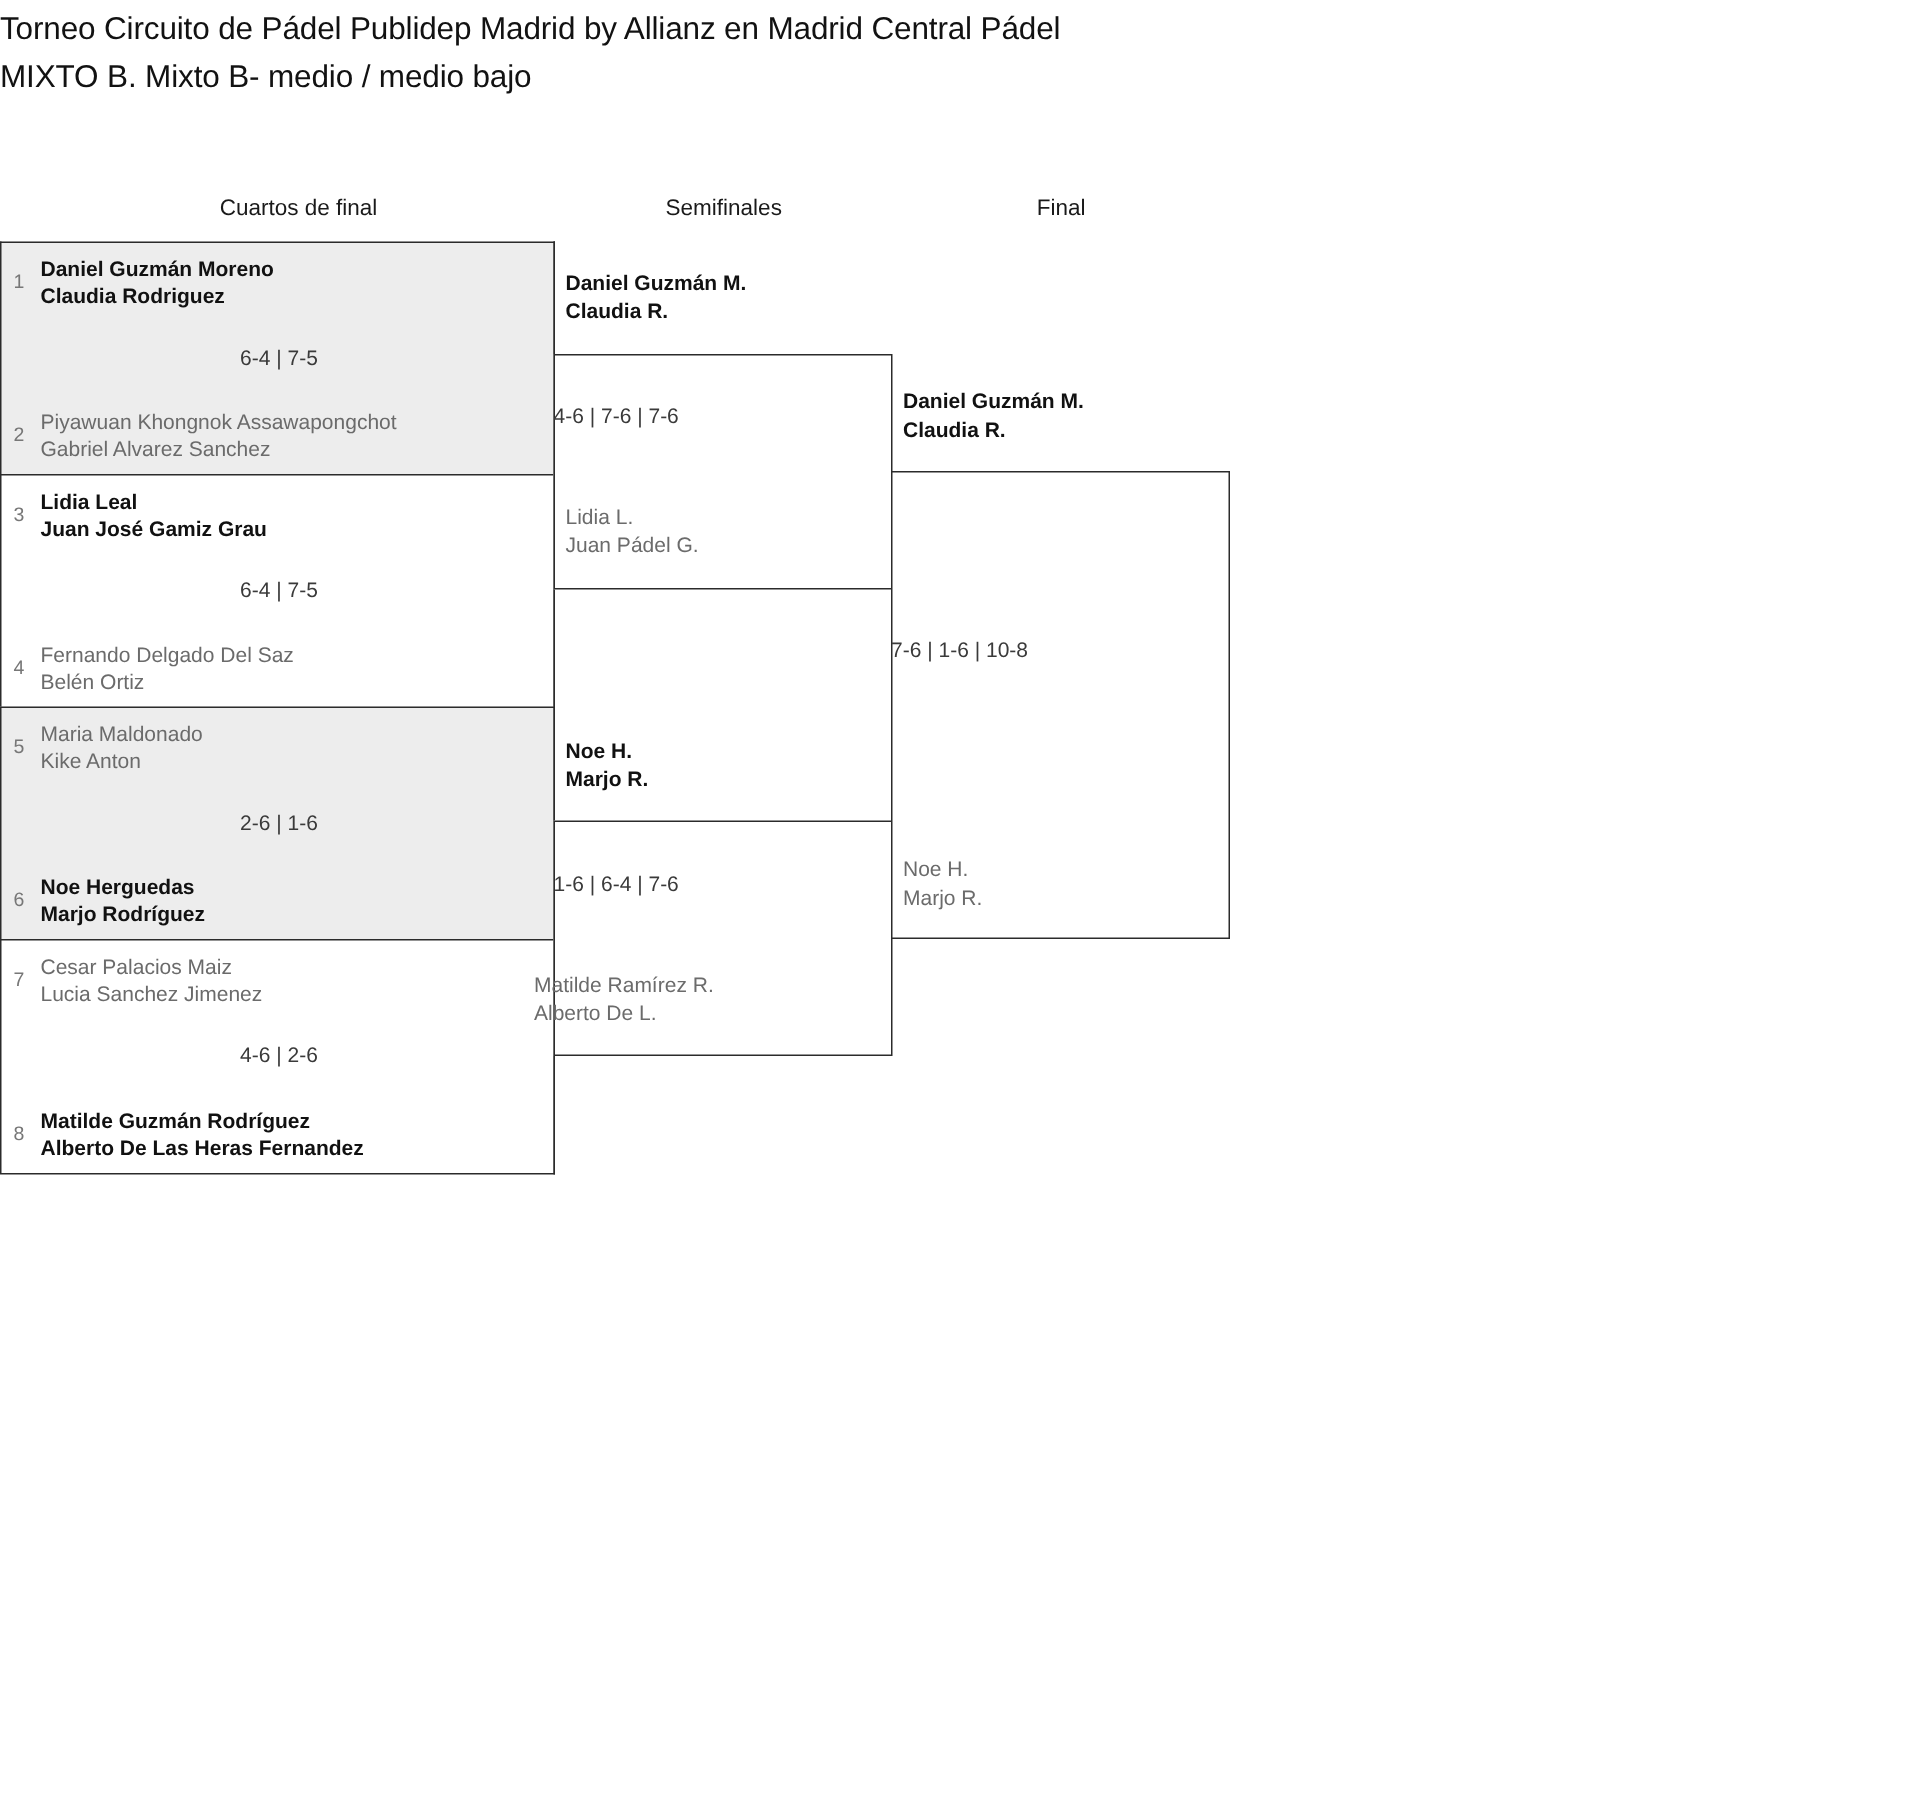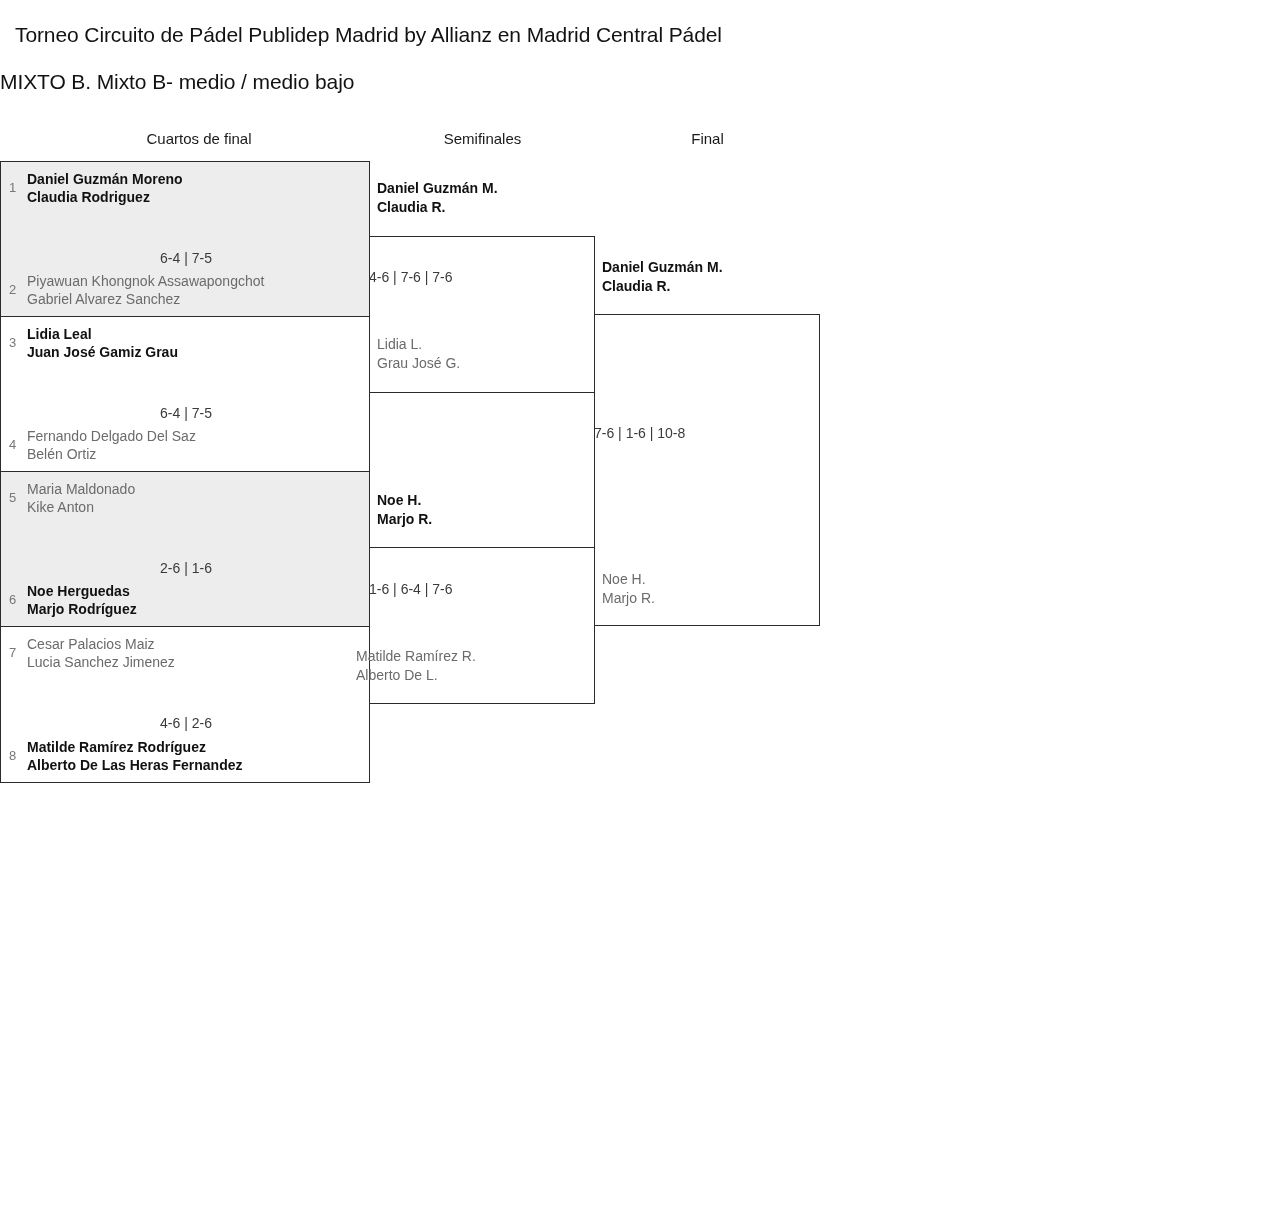--- a/index.html
+++ b/index.html
@@ -22,21 +22,21 @@
     position: absolute;
     left: 0px;
     top: 4px;
     width: 860px;
   }
   .tournament-title {
     font-size: 21px;
     line-height: 32px;
     font-weight: 400;
     color: #121212;
-    margin: 15px;
+    margin: 0;
     letter-spacing: -0.1px;
   }
   .category-title {
     font-size: 21px;
     line-height: 32px;
     font-weight: 400;
     color: #121212;
     margin: 0;
     letter-spacing: -0.1px;
   }
@@ -116,21 +116,20 @@
     font-weight: 700;
   }
   .score {
     position: absolute;
     left: 0;
     width: 370px;
     top: 68px;
     text-align: center;
     font-size: 14px;
     color: #3a3a3a;
-    margin-top: 20px;
   }
 
   
   .spine-qf {
     position: absolute;
     left: 369px;
     top: 0px;
     width: 1px;
     height: 622px;
     background: #2b2b2b;
@@ -270,39 +269,39 @@
       <span class="seed">7</span>
       <span class="team-names">
         <span>Cesar Palacios Maiz</span><br>
         <span>Lucia Sanchez Jimenez</span>
       </span>
     </div>
     <div class="score">4-6 | 2-6</div>
     <div class="team-row bottom">
       <span class="seed">8</span>
       <span class="team-names winner">
-        <span>Matilde Ramírez Rodríguez</span><br>
+        <span>Matilde Guzmán Rodríguez</span><br>
         <span>Alberto De Las Heras Fernandez</span>
       </span>
     </div>
   </div>
 
   <div class="spine-qf"></div>
 
   <div class="sf-box sf-1"></div>
   <div class="sf-box sf-2"></div>
 
   <div class="adv-name winner sf1-top">
     <span>Daniel Guzmán M.</span><br>
     <span>Claudia R.</span>
   </div>
   <div class="sf-score sf-score-1">4-6 | 7-6 | 7-6</div>
   <div class="adv-name sf1-bottom">
     <span>Lidia L.</span><br>
-    <span>Grau José G.</span>
+    <span>Juan Pádel G.</span>
   </div>
 
   <div class="adv-name winner sf2-top">
     <span>Noe H.</span><br>
     <span>Marjo R.</span>
   </div>
   <div class="sf-score sf-score-2">1-6 | 6-4 | 7-6</div>
   <div class="adv-name sf2-bottom">
     <span>Matilde Ramírez R.</span><br>
     <span>Alberto De L.</span>

